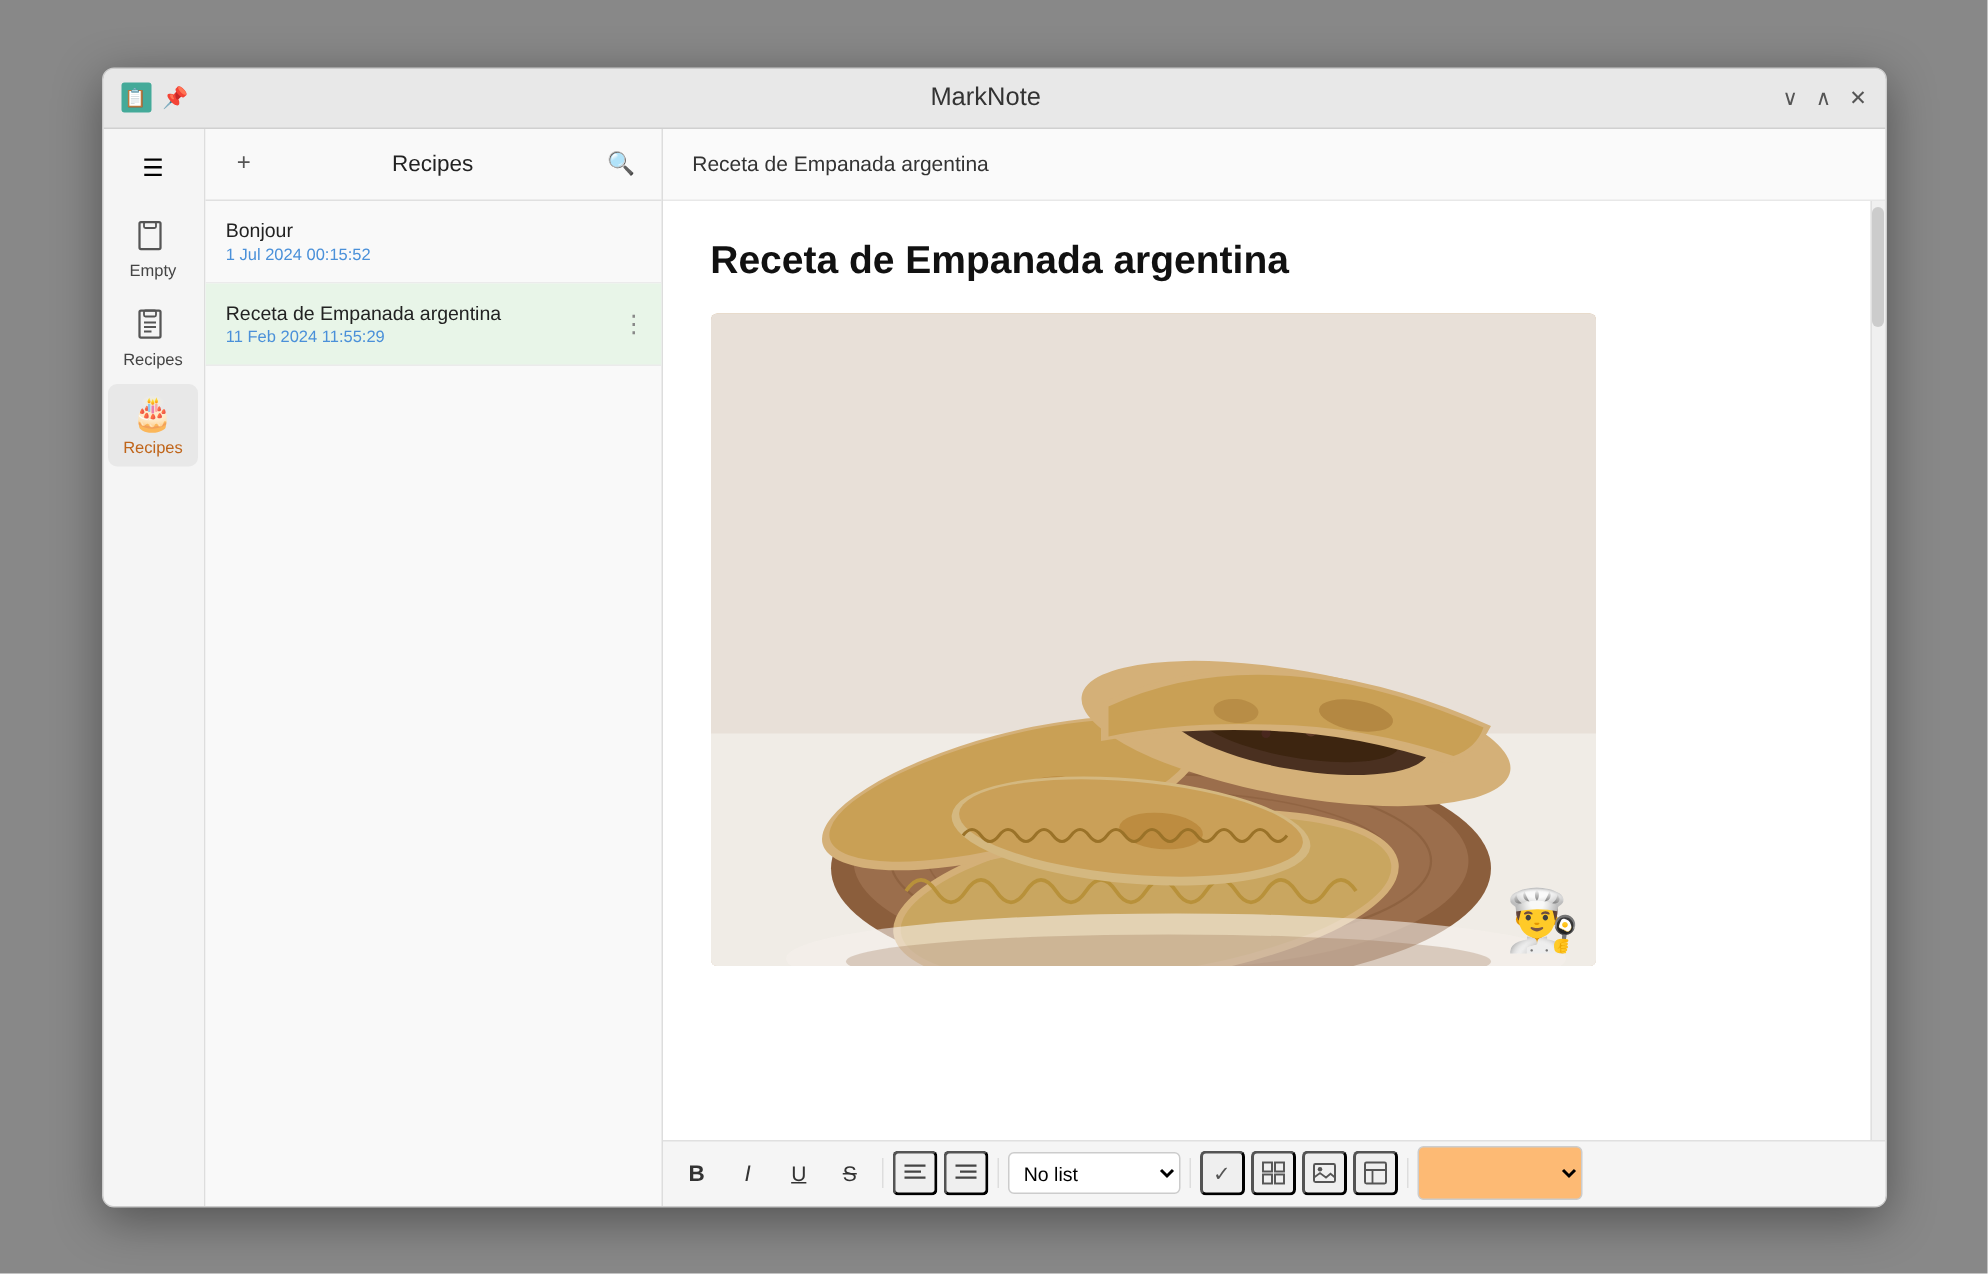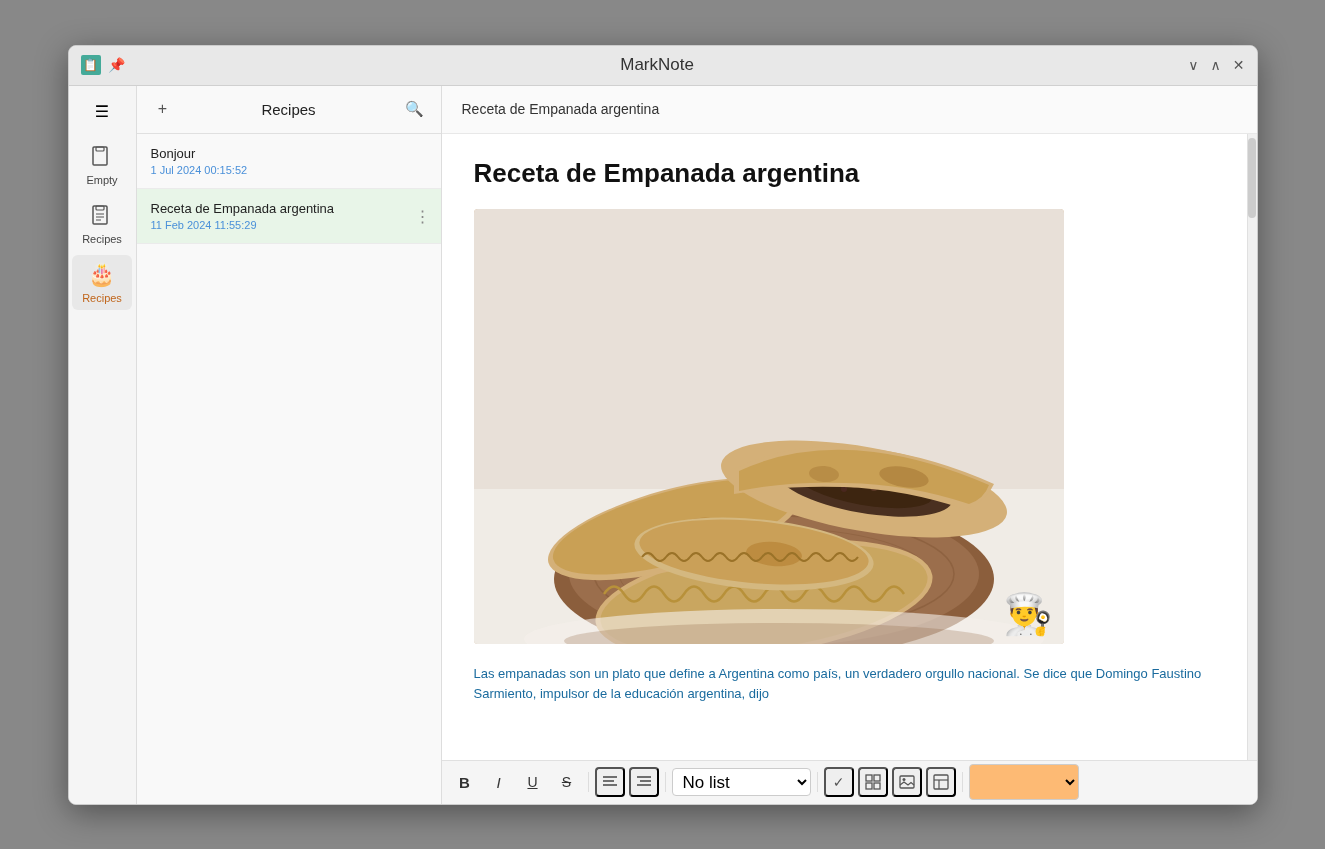--- a/index.html
+++ b/index.html
@@ -290,21 +290,21 @@
       width: 1px;
       height: 20px;
       background: #ddd;
       margin: 0 2px;
     }
     .toolbar-select {
       height: 28px;
       padding: 0 6px;
       border: 1px solid #ccc;
       border-radius: 4px;
-      font-size: 17px;
+      font-size: 13px;
       background: white;
       cursor: pointer;
       min-width: 90px;
     }
     .toolbar-select-text {
       height: 28px;
       padding: 17px 6px;
       border: 1px solid #ccc;
       border-radius: 4px;
       font-size: 12px;
@@ -463,21 +463,20 @@
 
             <path d="M168,348 Q174,340 180,348 Q186,356 192,348 Q198,340 204,348 Q210,356 216,348 Q222,340 228,348 Q234,356 240,348 Q246,340 252,348 Q258,356 264,348 Q270,340 276,348 Q282,356 288,348 Q294,340 300,348 Q306,356 312,348 Q318,340 324,348 Q330,356 336,348 Q342,340 348,348 Q354,356 360,348 Q366,340 372,348 Q378,356 384,348" stroke="#9a7228" stroke-width="2" fill="none"></path>
 
             <ellipse cx="310" cy="430" rx="260" ry="30" fill="#f5f0eb" opacity="0.6"></ellipse>
 
             <ellipse cx="305" cy="432" rx="215" ry="18" fill="#8B5E3C" opacity="0.25"></ellipse>
           </svg>
           <div class="chef-emoji" style="font-size:40px;">👨‍🍳</div>
         </div>
 
-        <div class="editor-text">Las empanadas son un plato que define a Argentina como país, un verdadero orgullo nacional. Se dice que Domingo Faustino Sarmiento, impulsor de la educación argentina, dijo</div>
       </div>
 
       <div class="editor-toolbar">
         <button class="toolbar-btn bold">B</button>
         <button class="toolbar-btn italic">I</button>
         <button class="toolbar-btn underline">U</button>
         <button class="toolbar-btn strike">S</button>
 
         <div class="toolbar-divider"></div>
 

